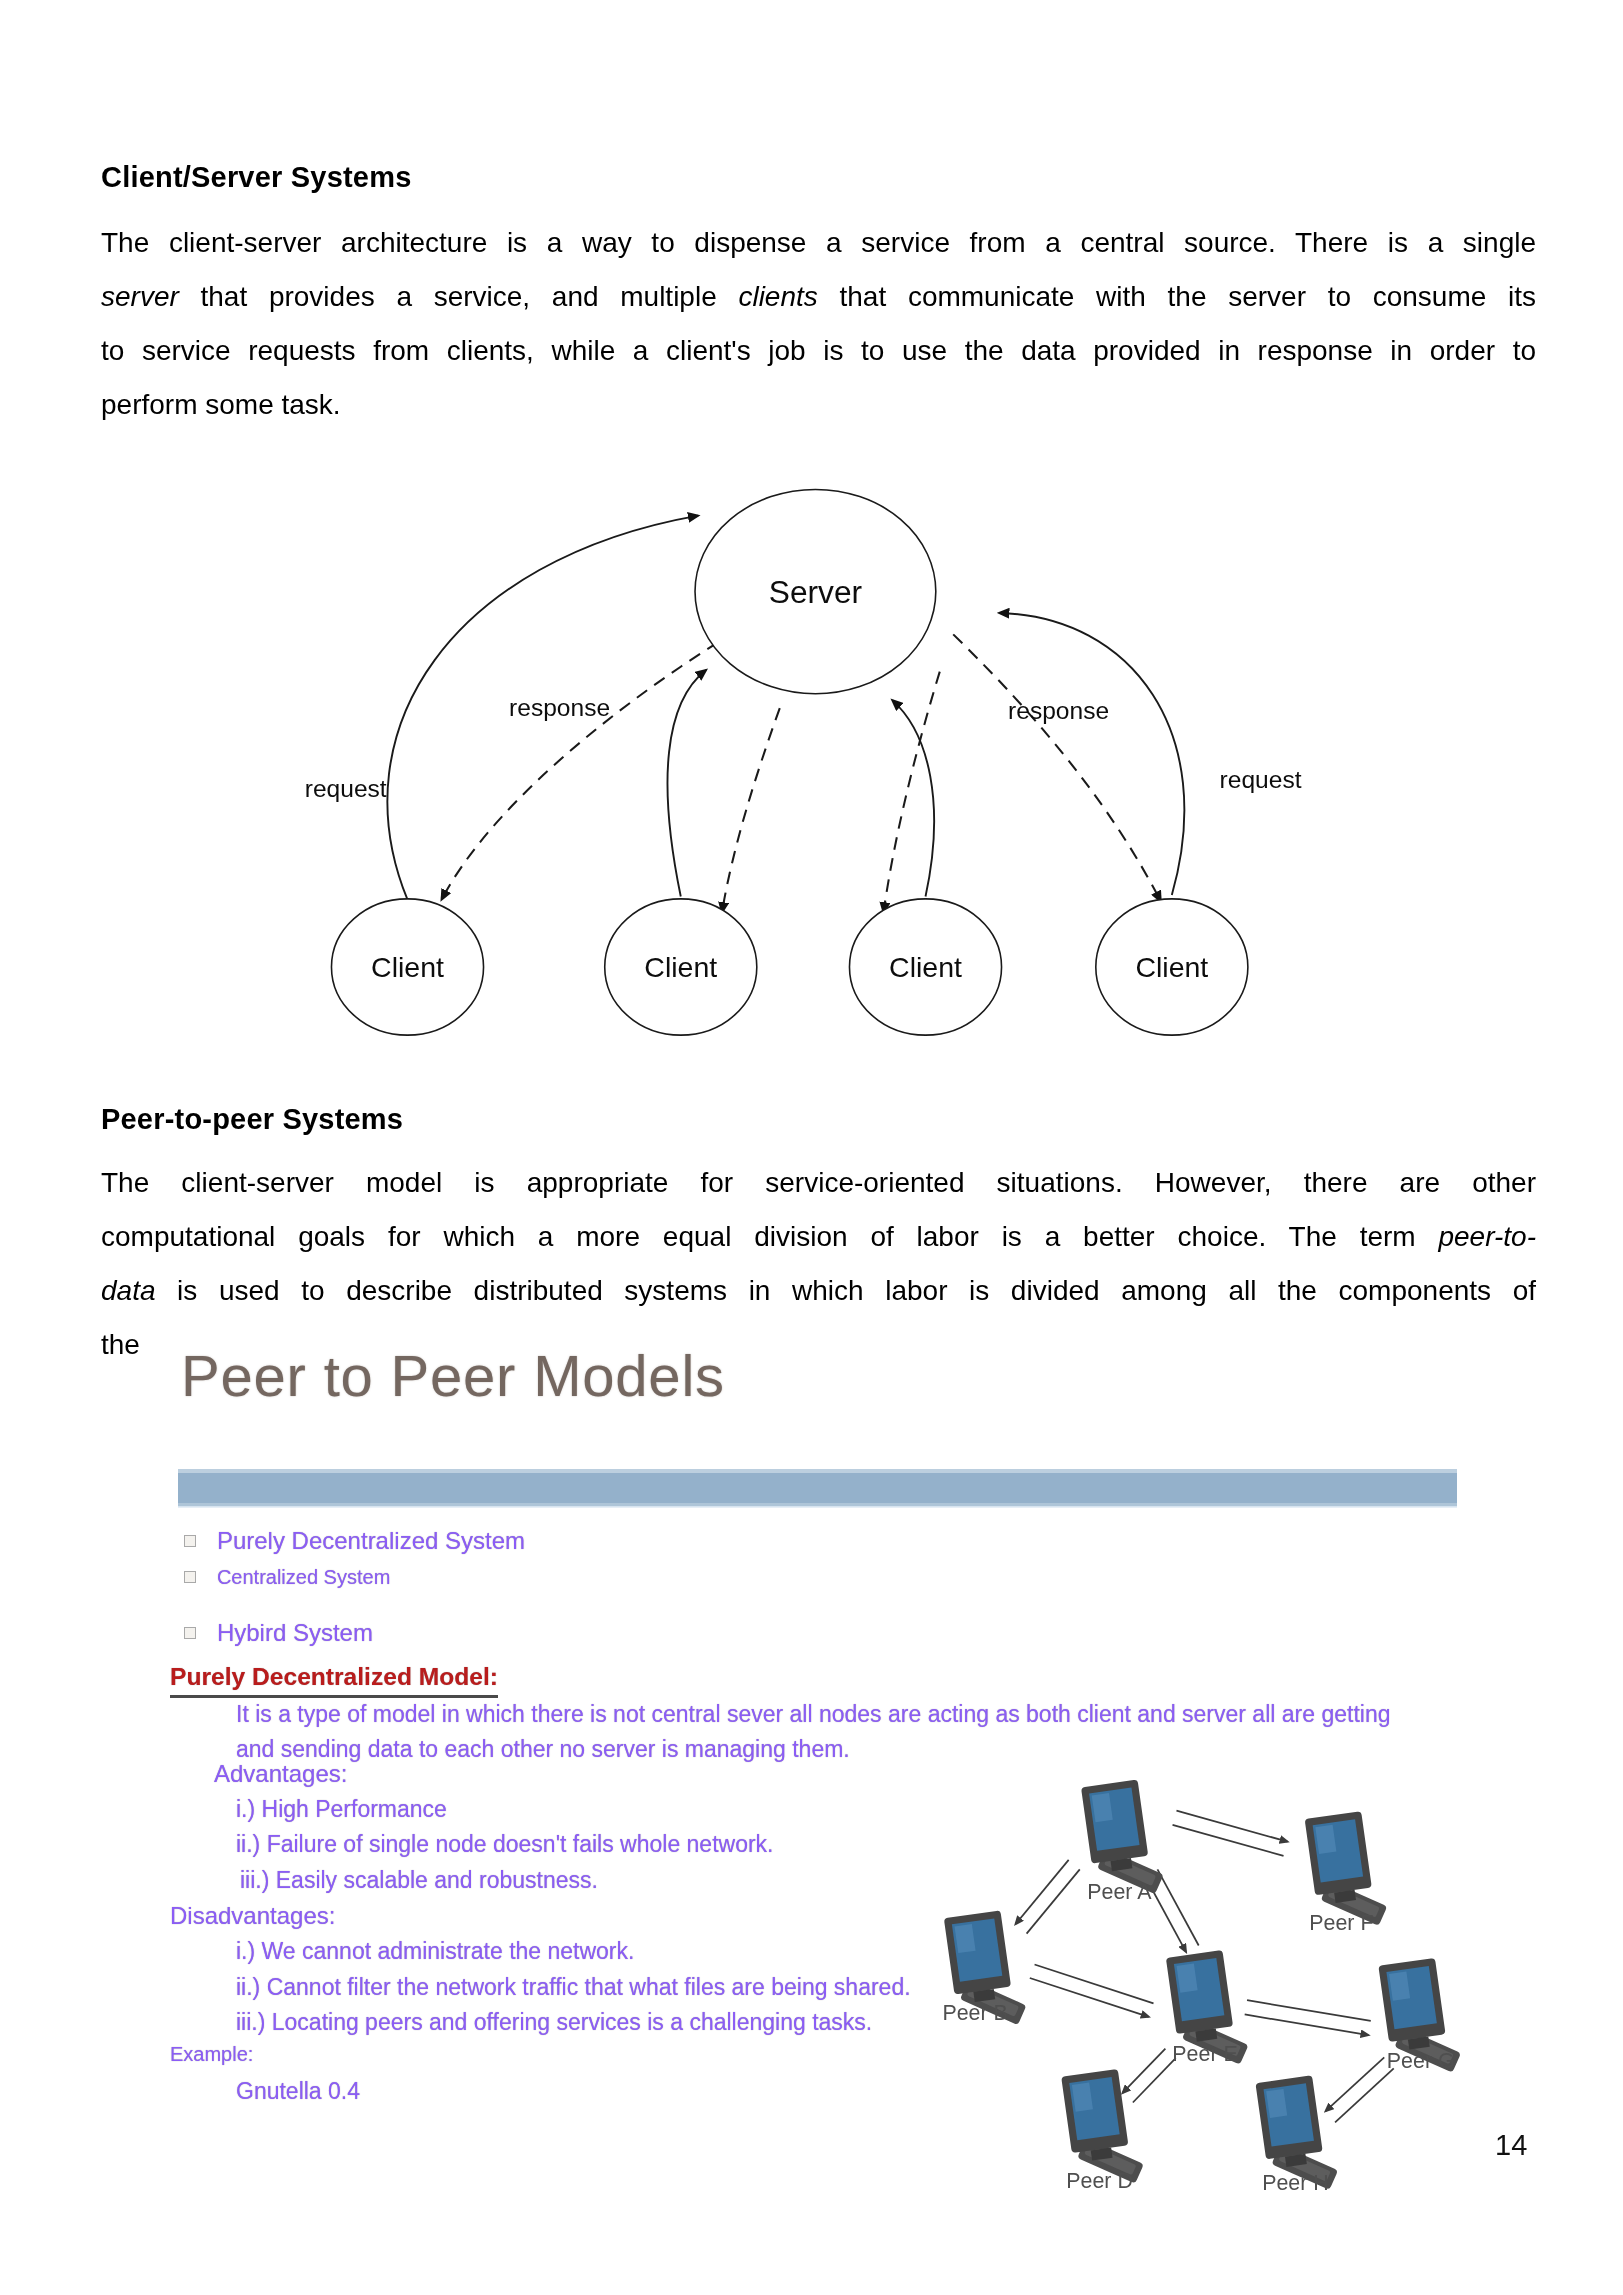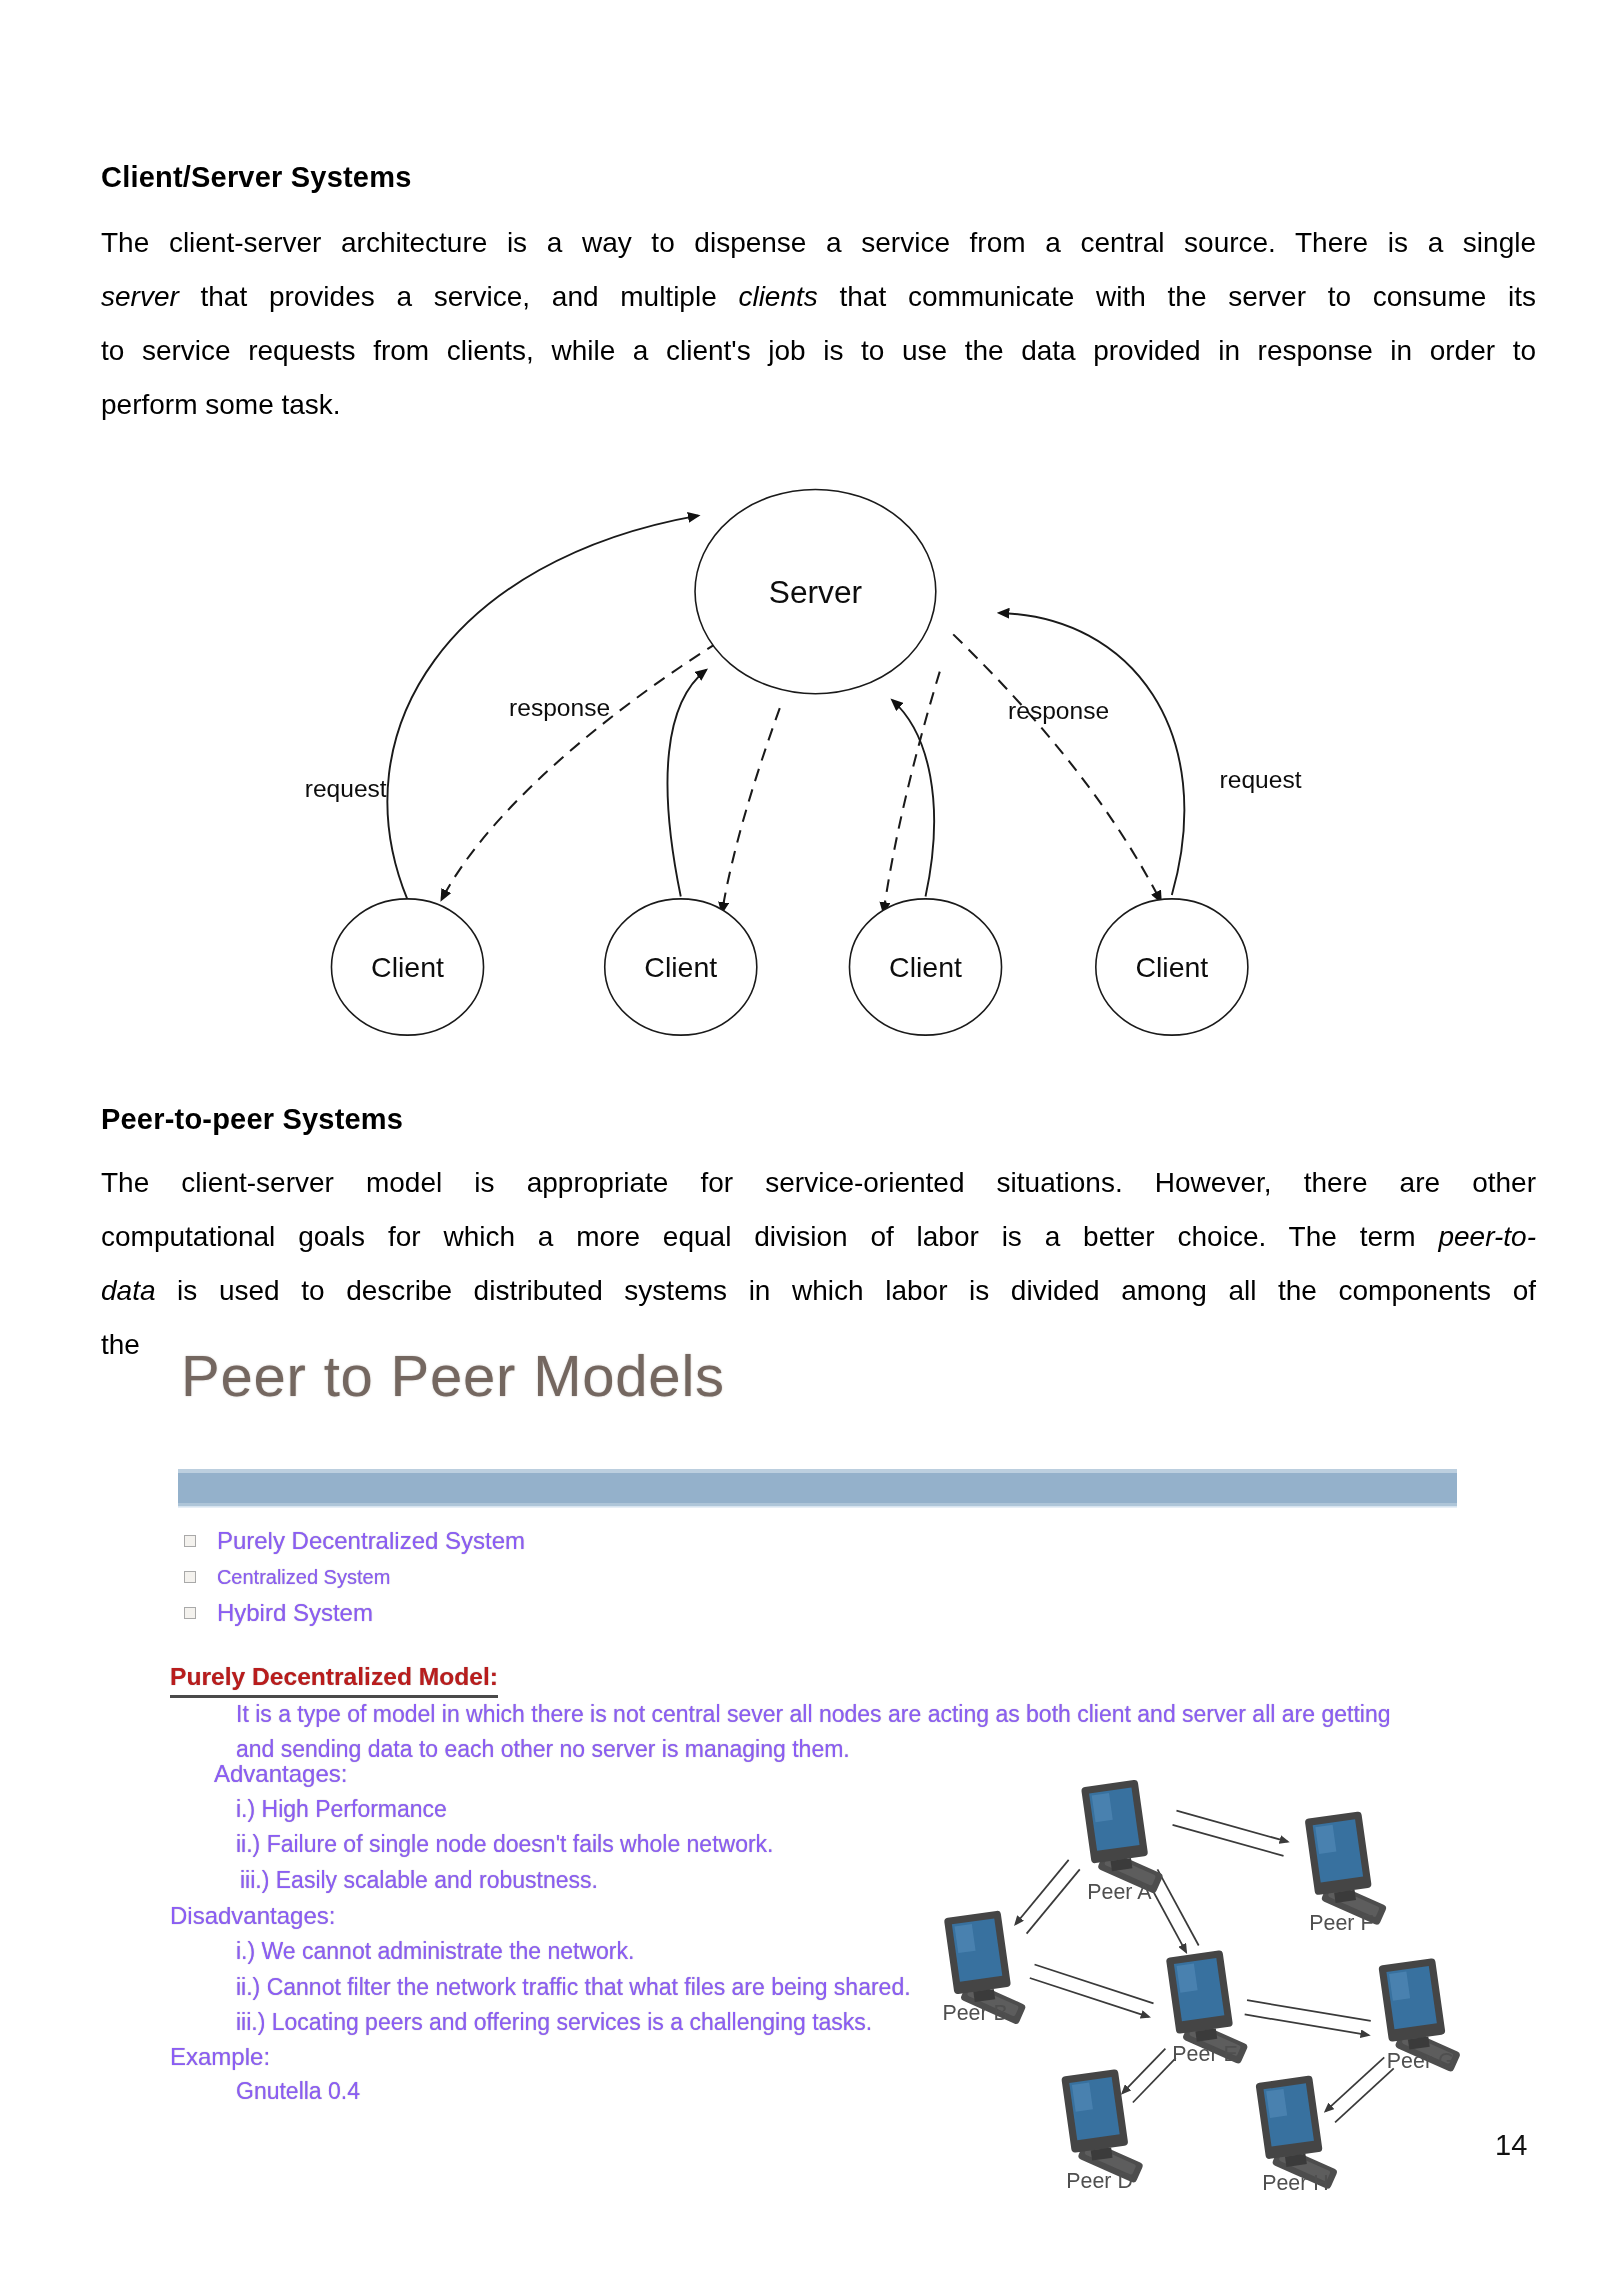--- a/index.html
+++ b/index.html
@@ -123,42 +123,42 @@
 
 <div class="abs" style="left:184px; top:1523px;">
   <div class="sl-bullet-row" style="height:36px;">
     <span class="sq"></span>
     <span class="sl" style="font-size:24px;">Purely Decentralized System</span>
   </div>
   <div class="sl-bullet-row" style="height:36px;">
     <span class="sq"></span>
     <span class="sl" style="font-size:20px;">Centralized System</span>
   </div>
-  <div class="sl-bullet-row" style="height:36px;">
+  <div class="sl-bullet-row" style="height:36px;margin-top:20px;">
     <span class="sq"></span>
     <span class="sl" style="font-size:24px;">Hybird System</span>
   </div>
 </div>
 
 <div class="abs sl-model-heading" style="left:170px; top:1663px;">Purely Decentralized Model:</div>
 
 <div class="abs sl" style="left:236px; top:1701px;">It is a type of model in which there is not central sever all nodes are acting as both client and server all are getting</div>
 <div class="abs sl" style="left:236px; top:1736px;">and sending data to each other no server is managing them.</div>
 
 <div class="abs sl" style="left:170px; top:1760px; font-size:24px;margin-left:44px;">Advantages:</div>
 <div class="abs sl" style="left:236px; top:1796px;">i.) High Performance</div>
 <div class="abs sl" style="left:236px; top:1831px;">ii.) Failure of single node doesn't fails whole network.</div>
 <div class="abs sl" style="left:240px; top:1867px;">iii.) Easily scalable and robustness.</div>
 
 <div class="abs sl" style="left:170px; top:1902px; font-size:24px;">Disadvantages:</div>
 <div class="abs sl" style="left:236px; top:1938px;">i.) We cannot administrate the network.</div>
 <div class="abs sl" style="left:236px; top:1974px;">ii.) Cannot filter the network traffic that what files are being shared.</div>
 <div class="abs sl" style="left:236px; top:2009px;">iii.) Locating peers and offering services is a challenging tasks.</div>
 
-<div class="abs sl" style="left:170px; top:2043px; font-size:24px;">Example:</div>
+<div class="abs sl" style="left:170px; top:2043px; font-size:20px;">Example:</div>
 <div class="abs sl" style="left:236px; top:2078px;">Gnutella  0.4</div>
 
 <svg class="abs" style="left:872px; top:1736px;" width="674" height="484" viewBox="0 0 850 610">
   <defs>
     <marker id="ah2" markerWidth="13" markerHeight="11" refX="10" refY="5.5" orient="auto" markerUnits="userSpaceOnUse">
       <polygon points="0,0 13,5.5 0,11" fill="#3a3a3a"></polygon>
     </marker>
     <g id="pc">
       <g transform="translate(16,50) rotate(24)">
         <rect x="-36" y="-9" width="80" height="27" rx="5" fill="#4d4d4d"></rect>

